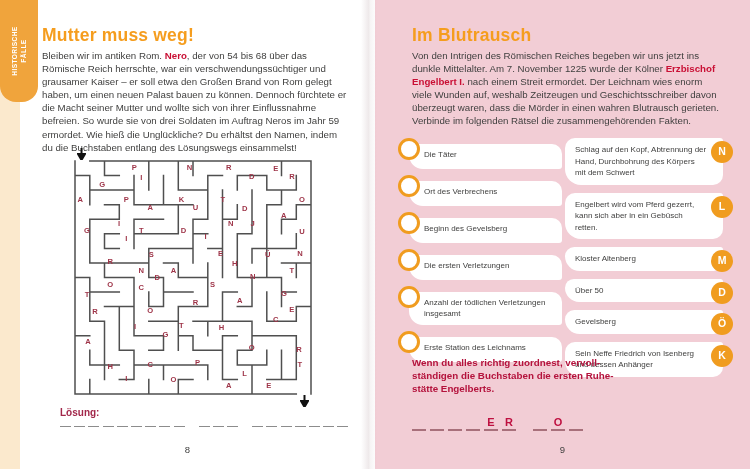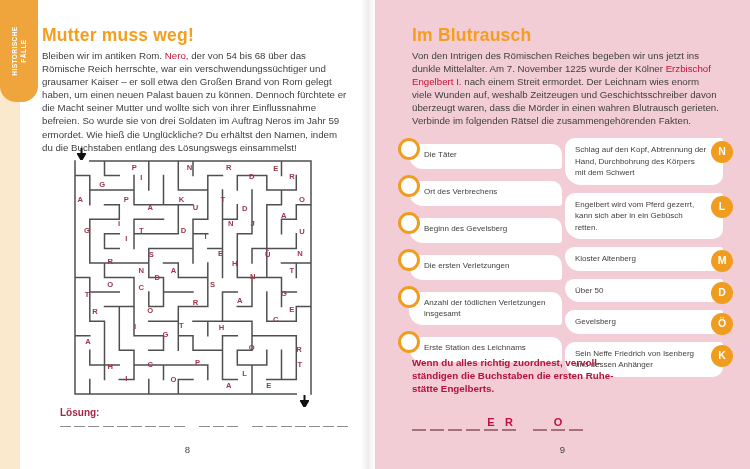--- a/index.html
+++ b/index.html
@@ -15,21 +15,21 @@
   .tab{position:absolute;left:0;top:0;width:38px;height:102px;background:#F0A43C;border-radius:0 0 16px 16px;}
   .tab-inner{position:absolute;left:50%;top:50%;transform:translate(-50%,-50%) rotate(-90deg);
     text-align:center;white-space:nowrap;color:#fff;font-weight:bold;font-size:6.6px;line-height:8.5px;letter-spacing:.4px;}
   
   .title{position:absolute;margin:0;font-size:17.5px;font-weight:bold;color:#F59D1E;letter-spacing:.2px;}
   .title-left{left:42px;top:25px;}
   .title-right{left:37px;top:25px;}
   .intro{position:absolute;margin:0;font-size:9.7px;line-height:13.1px;color:#3F3F3E;}
   .intro-left{left:42px;top:49px;width:305px;}
   .intro-right{left:37px;top:49px;width:308px;}
-  .red{color:#C90F34;font-weight:normal;margin-top:28px;}
+  .red{color:#C90F34;font-weight:bold;margin-top:28px;}
   
   .maze-wrap{position:absolute;left:75px;top:161px;width:236px;height:233px;}
   .maze-wrap svg.walls{position:absolute;left:0;top:0;overflow:visible;}
   .mletter{position:absolute;transform:translate(-50%,-50%);font-size:7.6px;font-weight:bold;color:#9E3448;line-height:1;}
   .arrow{position:absolute;width:9px;height:12px;}
   .arrow-in{left:2px;top:-13px;}
   .arrow-out{right:2px;bottom:-13px;}
   .sol-label{position:absolute;left:60px;top:407px;font-size:10px;font-weight:bold;color:#A2274A;}
   .dashes{position:absolute;left:60px;top:417px;display:flex;}
   .dash{width:11px;height:10px;border-bottom:1.8px solid #8C8C8C;margin-right:3.2px;}

